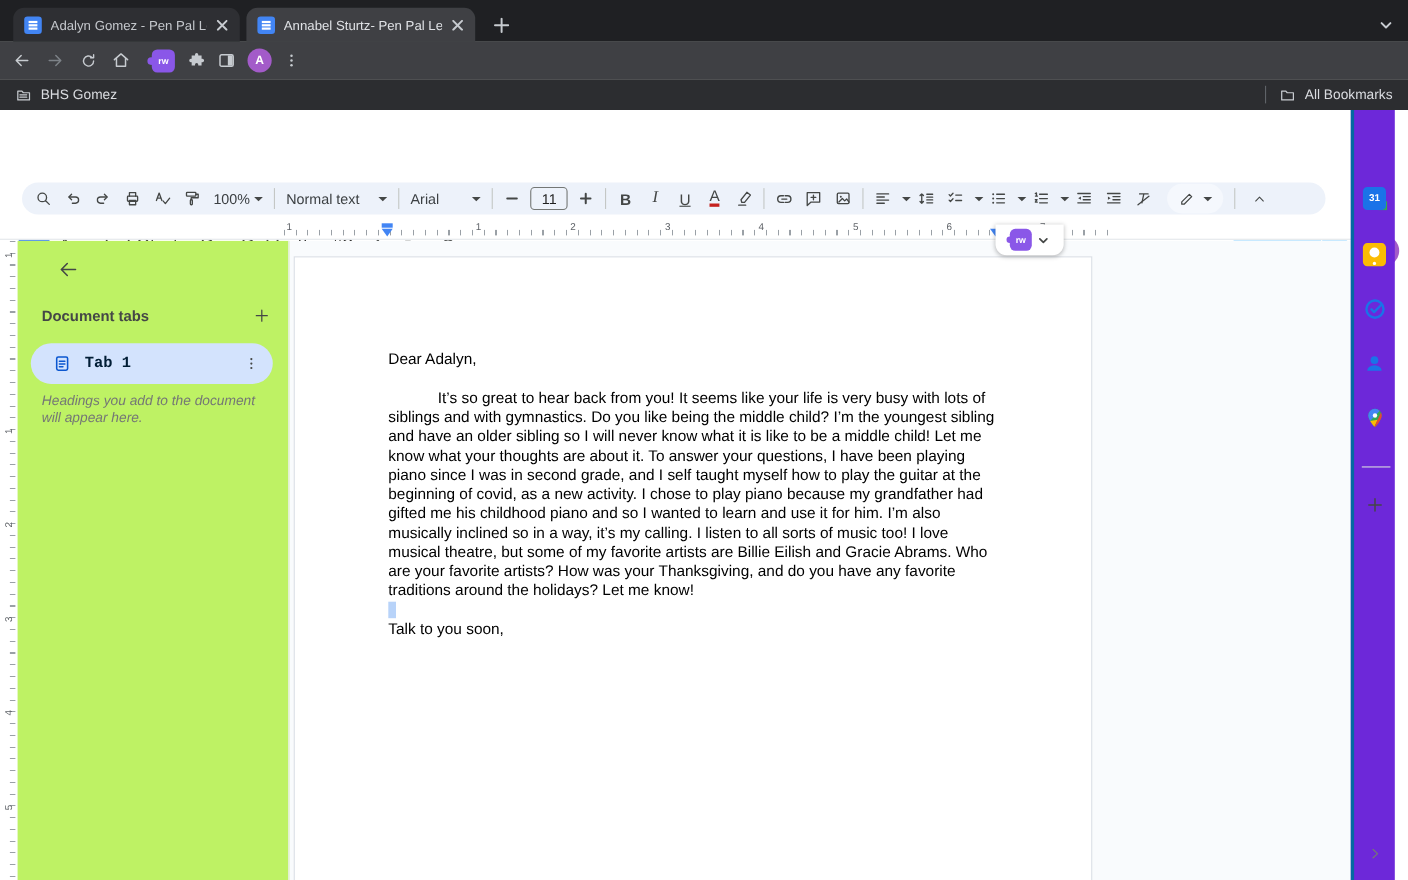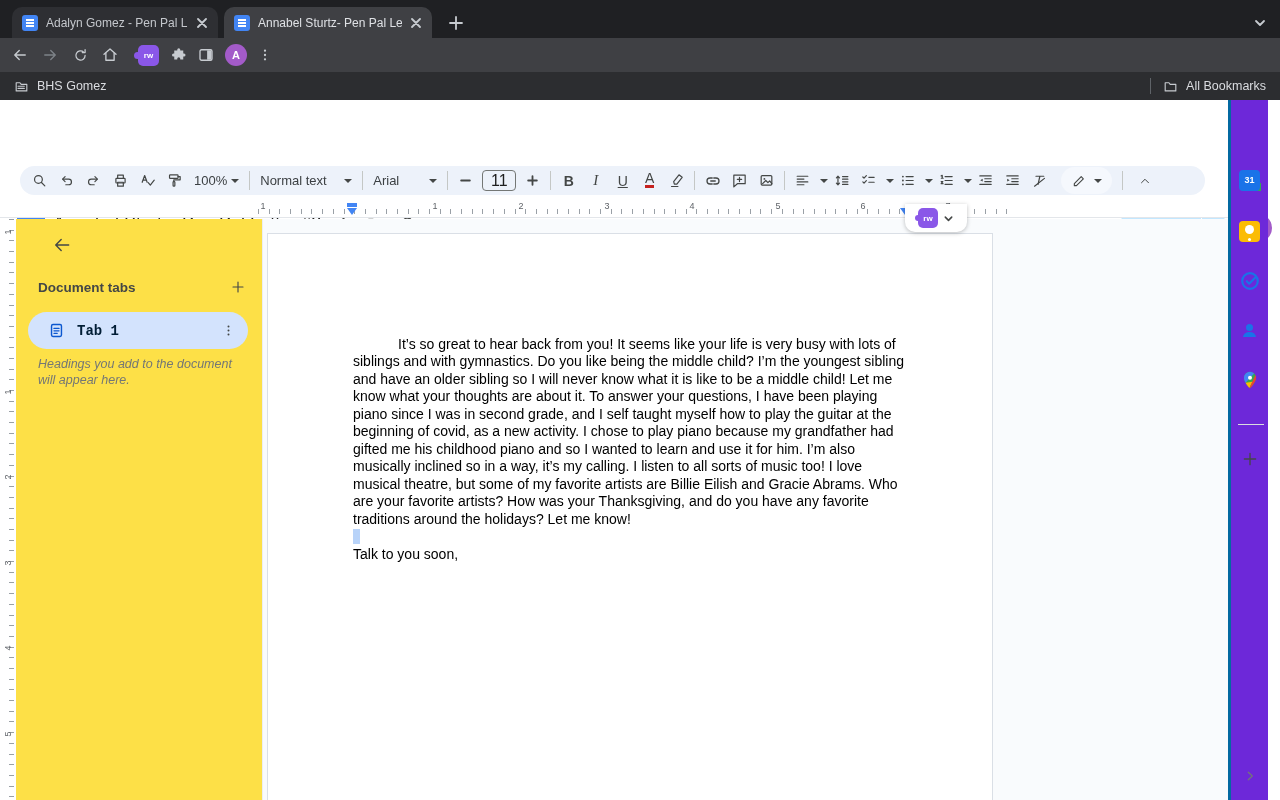--- a/index.html
+++ b/index.html
@@ -64,39 +64,39 @@
   .tbi { min-width:27px; height:27px; display:flex; align-items:center; justify-content:center; border-radius:50%; flex:0 0 auto; }
   .tb-sep { width:1px; height:19px; background:#c4c7c5; margin:0 4px; flex:0 0 auto; }
   .tb-text { font-size:13px; color:#3c4043; white-space:nowrap; }
   .caret { width:0; height:0; border-left:4px solid transparent; border-right:4px solid transparent; border-top:4.5px solid #444746; margin-left:4px; flex:0 0 auto; }
   .tb-drop { display:flex; align-items:center; padding:0 6px; height:27px; border-radius:6px; flex:0 0 auto; }
   .glyph { font-size:14px; color:#444746; }
   .g-bold { font-weight:bold; }
   .g-italic { font-style:italic; font-family:"Liberation Serif",serif; font-size:15px; }
   .g-under { text-decoration:underline; }
   .g-color { line-height:11px; border-bottom:3.5px solid #c5221f; padding-bottom:1px; }
-  .size-box { width:34px; height:21px; border:1px solid #747775; border-radius:4px; display:flex; align-items:center; justify-content:center; font-size:16px; color:#1f1f1f; margin:0 3px; flex:0 0 auto; }
+  .size-box { width:34px; height:21px; border:1px solid #747775; border-radius:4px; display:flex; align-items:center; justify-content:center; font-size:13px; color:#1f1f1f; margin:0 3px; flex:0 0 auto; }
   .pen-pill { display:flex; align-items:center; gap:3px; background:#f5f8fd; border-radius:14px; height:27px; padding:0 10px; margin-left:8px; flex:0 0 auto; }
 
   
   .ruler-h { position:absolute; top:200px; left:0; width:1240px; height:18px; background:#fff; border-bottom:1px solid #e3e6ea; }
   .ruler-h .ticks { position:absolute; left:258px; width:750px; bottom:3px; height:5px;
     background:repeating-linear-gradient(to right,#9aa0a6 0 1px,transparent 1px 10.69px); }
   .rnum { position:absolute; top:1px; font-size:9px; color:#5f6368; transform:translateX(-50%); }
   .marker-tri { position:absolute; width:0; height:0; border-left:5px solid transparent; border-right:5px solid transparent; border-top:7px solid #4285f4; top:8px; }
   .marker-rect { position:absolute; width:10px; height:4px; background:#4285f4; top:3px; }
 
   
   .workspace { position:absolute; top:219px; left:0; width:1240px; height:581px; background:#f9fbfd; }
   .v-ruler { position:absolute; left:0; top:0; width:16px; height:581px; background:#fff; }
   .v-ruler .ticks { position:absolute; top:0; height:581px; right:2px; width:5px;
     background:repeating-linear-gradient(to bottom,#9aa0a6 0 1px,transparent 1px 10.69px); }
   .vnum { position:absolute; right:6px; font-size:9px; color:#5f6368; transform:rotate(-90deg); }
 
-  .doc-sidebar { position:absolute; left:16px; top:0; width:247px; height:581px; background:#fde047; border-right:1px solid #eceef1; }
+  .doc-sidebar { position:absolute; left:16px; top:0; width:247px; height:581px; background:#bef264; border-right:1px solid #eceef1; }
   .sb-back { position:absolute; left:34px; top:14px; width:24px; height:24px; display:flex; align-items:center; justify-content:center; }
   .sb-head-row { position:absolute; left:22px; top:56px; width:212px; display:flex; align-items:center; justify-content:space-between; }
   .sb-head { font-size:13.5px; font-weight:bold; color:#444746; }
   .sb-plus { width:24px; height:24px; display:flex; align-items:center; justify-content:center; }
   .sb-tab { position:absolute; left:12px; top:93px; width:220px; height:37px; background:#d3e3fd; border-radius:19px; display:flex; align-items:center; padding:0 12px 0 20px;font-family:Liberation Mono, monospace; }
   .sb-tab-label { font-size:14px; font-weight:bold; color:#001d35; margin-left:12px; flex:1; }
   .sb-hint { position:absolute; left:22px; top:138px; width:200px; font-size:12.5px; font-style:italic; color:#747775; line-height:15.5px; }
 
   .canvas { position:absolute; left:264px; top:0; width:976px; height:581px; }
   .page { position:absolute; left:3px; top:14px; width:726px; height:620px; background:#fff; border:1px solid #dadfe6; }
@@ -521,20 +521,21 @@
             <circle cx="12" cy="18.5" r="1.6"></circle>
           </g>
         </svg>
     </div>
     <div class="sb-hint">Headings you add to the document will appear here.</div>
   </div>
 
   <div class="canvas">
     <div class="page">
       <div class="letter">
+        <p>Dear Adalyn,</p>
         <div class="blank-line"></div>
         <p class="body-par">It’s so great to hear back from you! It seems like your life is very busy with lots of siblings and with gymnastics. Do you like being the middle child? I’m the youngest sibling and have an older sibling so I will never know what it is like to be a middle child! Let me know what your thoughts are about it. To answer your questions, I have been playing piano since I was in second grade, and I self taught myself how to play the guitar at the beginning of covid, as a new activity. I chose to play piano because my grandfather had gifted me his childhood piano and so I wanted to learn and use it for him. I’m also musically inclined so in a way, it’s my calling. I listen to all sorts of music too! I love musical theatre, but some of my favorite artists are Billie Eilish and Gracie Abrams. Who are your favorite artists? How was your Thanksgiving, and do you have any favorite traditions around the holidays? Let me know!</p>
         <div class="cursor-line">
             <span class="sel-block"></span>
           </div>
         <p>Talk to you soon,</p>
       </div>
     </div>
   </div>
 </div>

